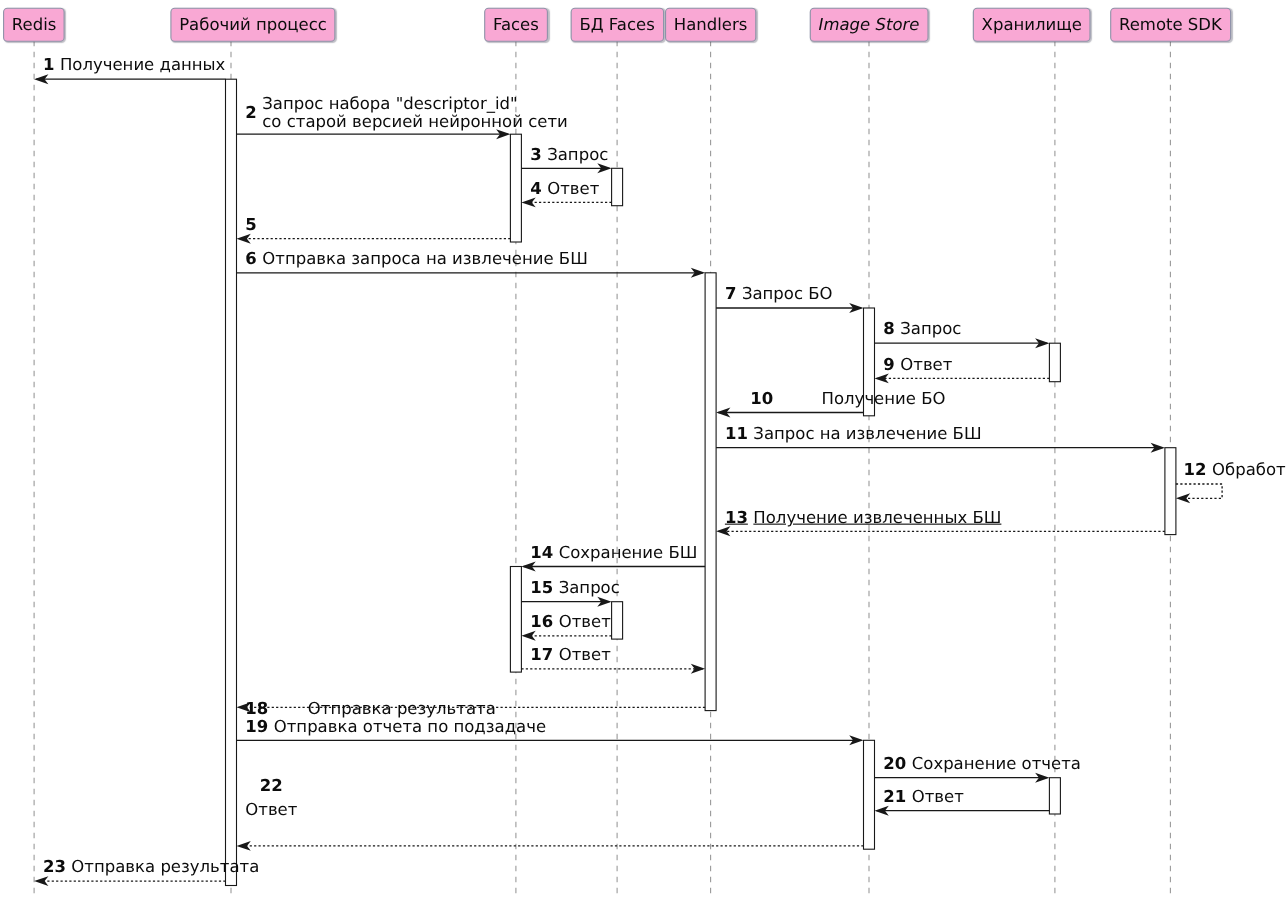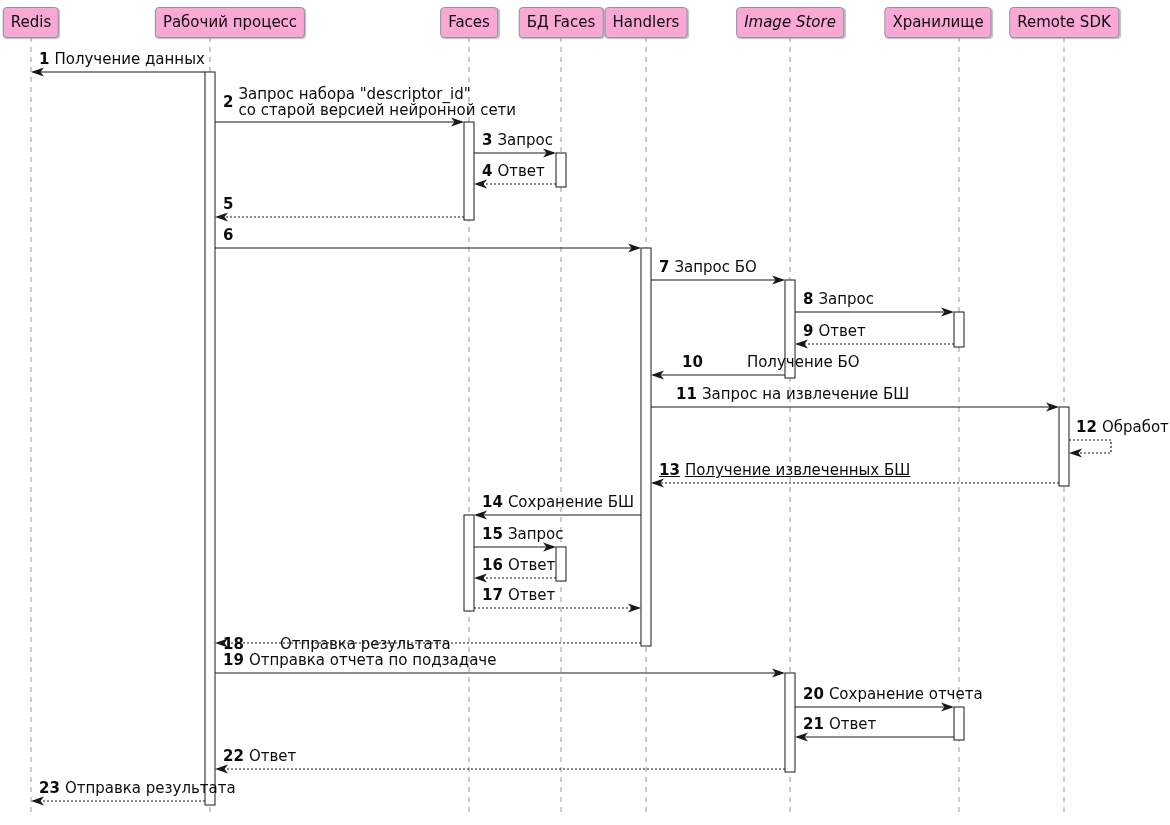--- a/index.html
+++ b/index.html
@@ -117,20 +117,23 @@
       <b>4</b>
       <span class="mlines">
         <span>Ответ</span>
       </span>
     </div>
     <div class="msg-label" style="left: 223px; top: 213px;">
       <b>5</b>
     </div>
     <div class="msg-label" style="left: 223px; top: 244px;">
       <b>6</b>
+      <span class="mlines">
+        <span>Отправка запроса на извлечение БШ</span>
+      </span>
     </div>
     <div class="msg-label" style="left: 659px; top: 276px;">
       <b>7</b>
       <span class="mlines">
         <span>Запрос БО</span>
       </span>
     </div>
     <div class="msg-label" style="left: 803px; top: 308px;">
       <b>8</b>
       <span class="mlines">
@@ -142,21 +145,21 @@
       <span class="mlines">
         <span>Ответ</span>
       </span>
     </div>
     <div class="msg-label" style="left: 682px; top: 371px; gap: 44px;">
       <b>10</b>
       <span class="mlines">
         <span>Получение БО</span>
       </span>
     </div>
-    <div class="msg-label" style="left: 676px; top: 403px; justify-content: flex-end;">
+    <div class="msg-label" style="left: 659px; top: 403px; justify-content: flex-end;">
       <b>11</b>
       <span class="mlines">
         <span>Запрос на извлечение БШ</span>
       </span>
     </div>
     <div class="msg-label" style="left: 1076px; top: 436px;">
       <b>12</b>
       <span class="mlines">
         <span>Обработка</span>
       </span>
@@ -208,21 +211,21 @@
       <span class="mlines">
         <span>Сохранение отчета</span>
       </span>
     </div>
     <div class="msg-label" style="left: 803px; top: 733px;">
       <b>21</b>
       <span class="mlines">
         <span>Ответ</span>
       </span>
     </div>
-    <div class="msg-label" style="left: 223px; top: 765px;">
+    <div class="msg-label" style="left: 223px; top: 744px; flex-direction: column;">
       <b>22</b>
       <span class="mlines">
         <span>Ответ</span>
       </span>
     </div>
     <div class="msg-label" style="left: 39px; top: 797px;">
       <b>23</b>
       <span class="mlines">
         <span>Отправка результата</span>
       </span>

